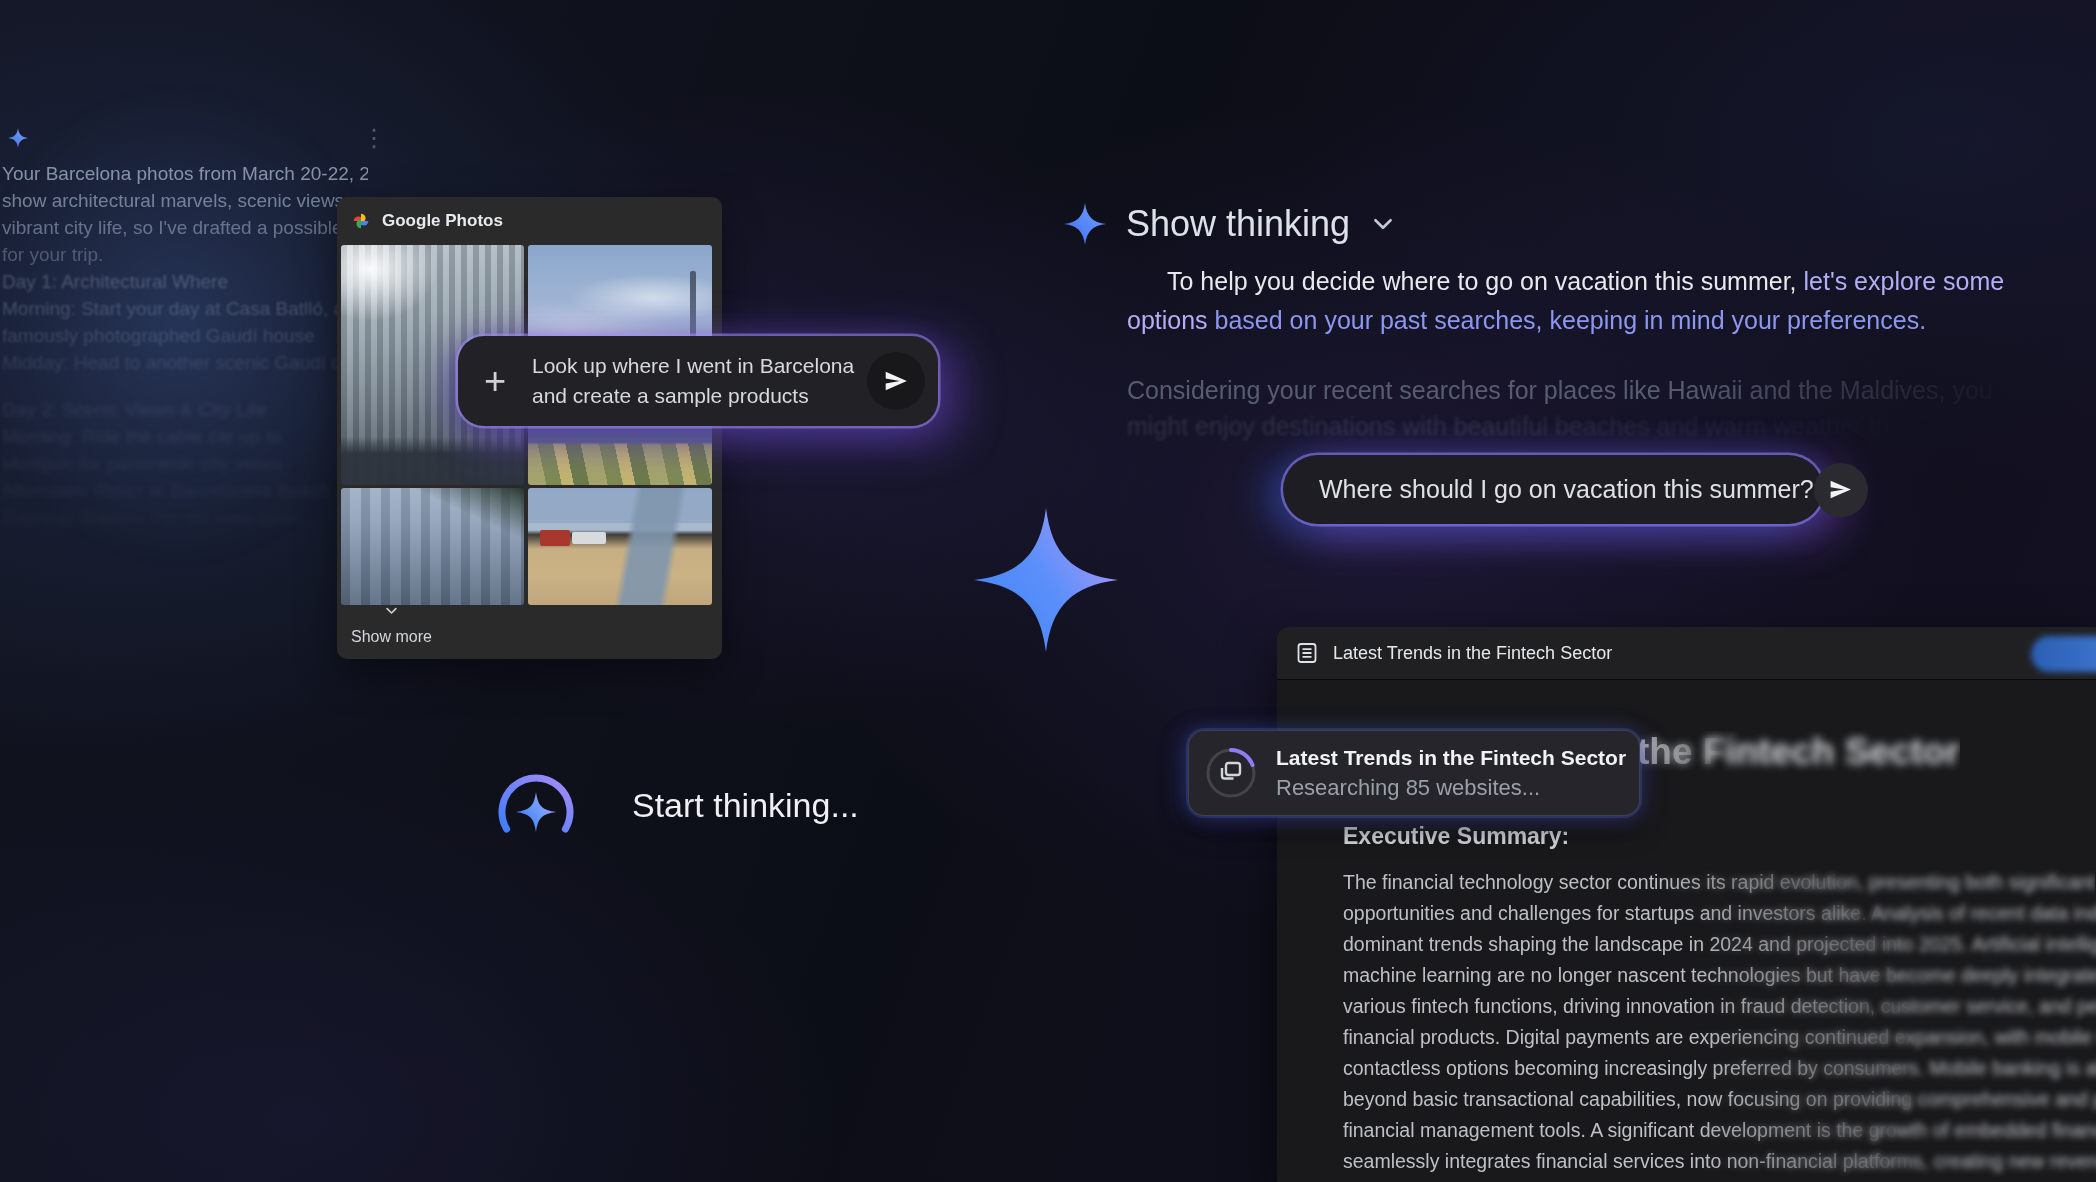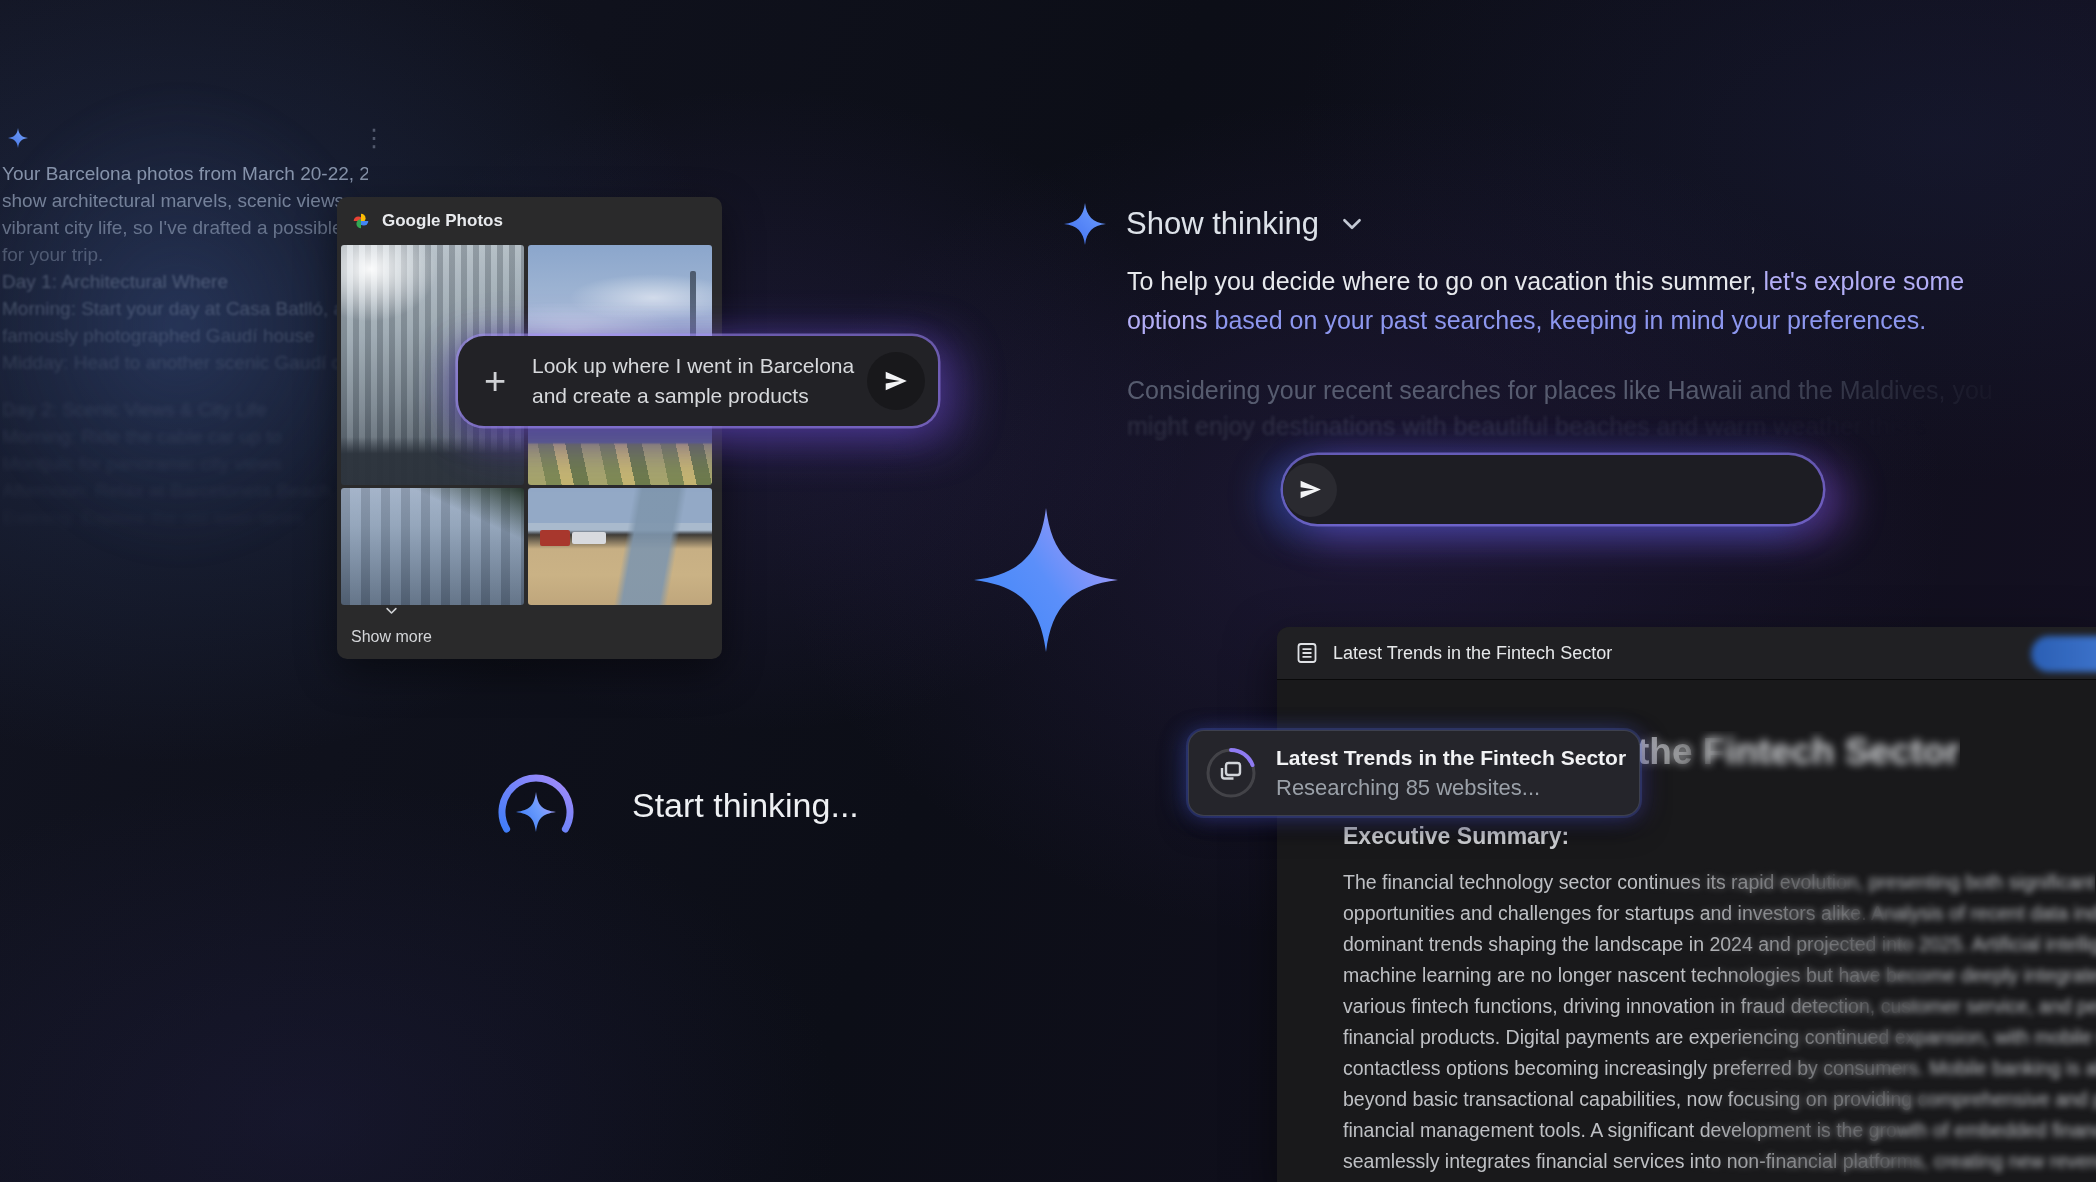--- a/index.html
+++ b/index.html
@@ -81,23 +81,23 @@
 
   
   .center-sparkle{left:974px;top:506px;width:144px;height:148px;}
 
   
   .spinner-wrap{left:494px;top:770px;width:84px;height:84px;}
   .start-label{left:632px;top:786px;font-size:34px;color:#eef0f3;}
 
   
   .show-thinking{left:1064px;top:202px;display:flex;align-items:center;gap:20px;}
-  .st-label{font-size:31px;color:#dde2e9;}
+  .st-label{font-size:36px;color:#dde2e9;}
   .para1{left:1127px;top:262px;width:880px;font-size:25px;line-height:39px;}
-  .seg-white{color:#e7e9ed;}
+  .seg-white{color:#e7e9ed;margin-left:40px;}
   .seg-lav{color:#b3aef6;}
   .seg-peri{color:#8d97ef;}
   .para2{left:1127px;top:370px;width:900px;font-size:25px;line-height:40px;
     color:rgba(141,151,170,0.55);filter:blur(0.5px);white-space:nowrap;
     -webkit-mask-image:linear-gradient(90deg,#000 62%,rgba(0,0,0,0.3) 86%,transparent 99%);
     mask-image:linear-gradient(90deg,#000 62%,rgba(0,0,0,0.3) 86%,transparent 99%);}
   .para2-l2{left:1127px;top:412px;width:900px;font-size:25px;color:rgba(141,151,170,0.20);
     filter:blur(1.6px);white-space:nowrap;
     -webkit-mask-image:linear-gradient(90deg,#000 40%,transparent 90%);
     mask-image:linear-gradient(90deg,#000 40%,transparent 90%);}
@@ -260,20 +260,21 @@
       <polyline points="5,8.5 12,15.5 19,8.5" fill="none" stroke="#c3c9d4" stroke-width="2.4" stroke-linecap="round" stroke-linejoin="round"></polyline>
     </svg>
   </div>
 
   <div class="abs para1"><span class="seg-white">To help you decide where to go on vacation this summer, </span><span class="seg-lav">let's explore some options </span><span class="seg-peri">based on your past searches, keeping in mind your preferences.</span></div>
 
   <div class="abs para2">Considering your recent searches for places like Hawaii and the Maldives, you</div>
   <div class="abs para2-l2">might enjoy destinations with beautiful beaches and warm weather this summer</div>
 
   <div class="abs chat-pill">
+    <div class="chat-text">Where should I go on vacation this summer?</div>
     <div class="chat-send">
       <svg width="25" height="25" viewBox="0 0 24 24">
         <path d="M2.5 20.5 L22 12 L2.5 3.5 L2.5 9.8 L15.5 12 L2.5 14.2 Z" fill="#f2f3f5"></path>
       </svg>
     </div>
   </div>
 
   <div class="abs doc-panel">
     <div class="doc-header">
       <svg width="24" height="24" viewBox="0 0 24 24">

